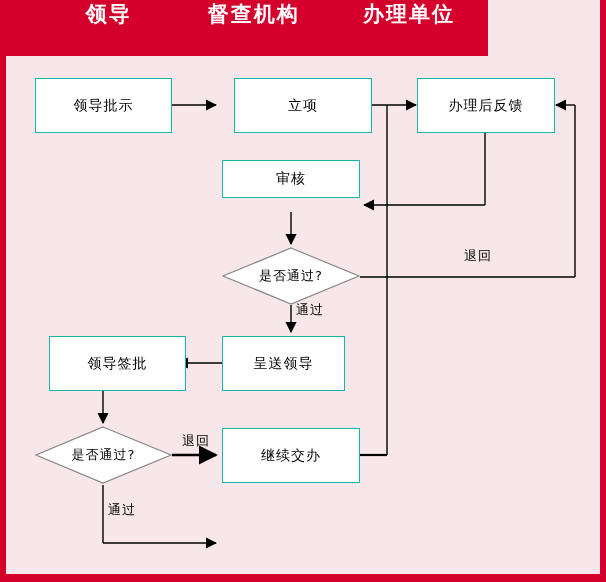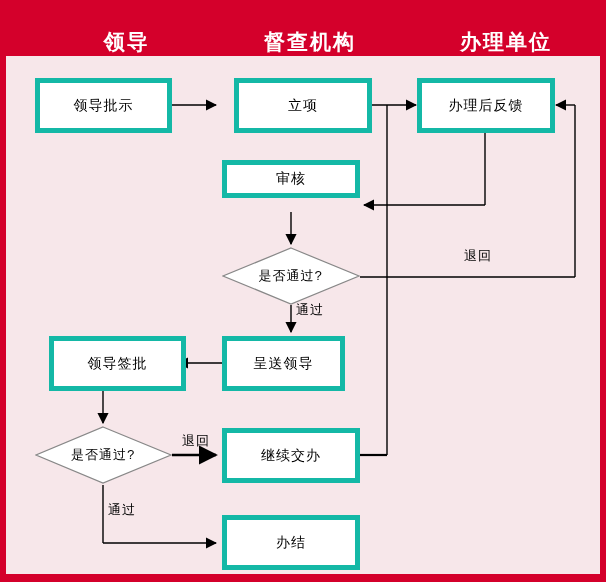--- a/index.html
+++ b/index.html
@@ -24,25 +24,25 @@
     box-sizing: border-box;
     border-left: 6px solid #d4002b;
     border-right: 6px solid #d4002b;
     border-bottom: 8px solid #d4002b;
     background: #f7e7ea;
   }
   
   #header {
     position: absolute;
     left: 0; top: 0;
-    width: 606px;
+    width: 488px;
     height: 56px;
     background: #d4002b;
     display: flex;
-    align-items: flex-end;
+    align-items: flex-start;
     box-sizing: border-box;
     padding-left: 40px;
   }
   .hdr-cell {
     color: #ffffff;
     font-size: 21px;
     font-weight: bold;
     text-align: center;
     letter-spacing: 2px;
     font-family: "DejaVu Serif", "Liberation Serif", serif;
@@ -61,34 +61,33 @@
   svg#wires {
     position: absolute;
     left: 0; top: 0;
     width: 606px; height: 526px;
     overflow: visible;
   }
   
   .node {
     position: absolute;
     background: #ffffff;
-    border: 5px solid #14b8a6;
+    border: 1px solid #14b8a6;
     box-sizing: border-box;
     display: flex;
     align-items: center;
     justify-content: center;
     font-size: 14px;
     color: #000000;
     letter-spacing: 1px;
     white-space: nowrap;
   }
   
   .diamond-wrap {
     position: absolute;
-    font-family: Liberation Mono, monospace;
   }
   .diamond-wrap svg {
     position: absolute;
     left: 0; top: 0;
   }
   .diamond-label {
     position: absolute;
     left: 0; top: 0;
     width: 100%; height: 100%;
     display: flex;
@@ -196,23 +195,20 @@
       <svg width="137" height="58" viewBox="0 0 137 58">
         <polygon points="68,1 136,29 68,57 1,29" fill="#ffffff" stroke="#888888" stroke-width="1.2"></polygon>
       </svg>
       <div class="diamond-label">是否通过?</div>
     </div>
 
     <div class="node" style="left:222px; top:372px; width:138px; height:55px;">
       <span>继续交办</span>
     </div>
 
-    <div class="node" style="left:222px; top:459px; width:138px; height:55px;">
-      <span>办结</span>
-    </div>
 
     <div class="edge-label" style="left:464px; top:191px;">退回</div>
 
     <div class="edge-label" style="left:296px; top:245px;">通过</div>
 
     <div class="edge-label" style="left:182px; top:376px;">退回</div>
 
     <div class="edge-label" style="left:108px; top:445px;">通过</div>
 
   </div>

